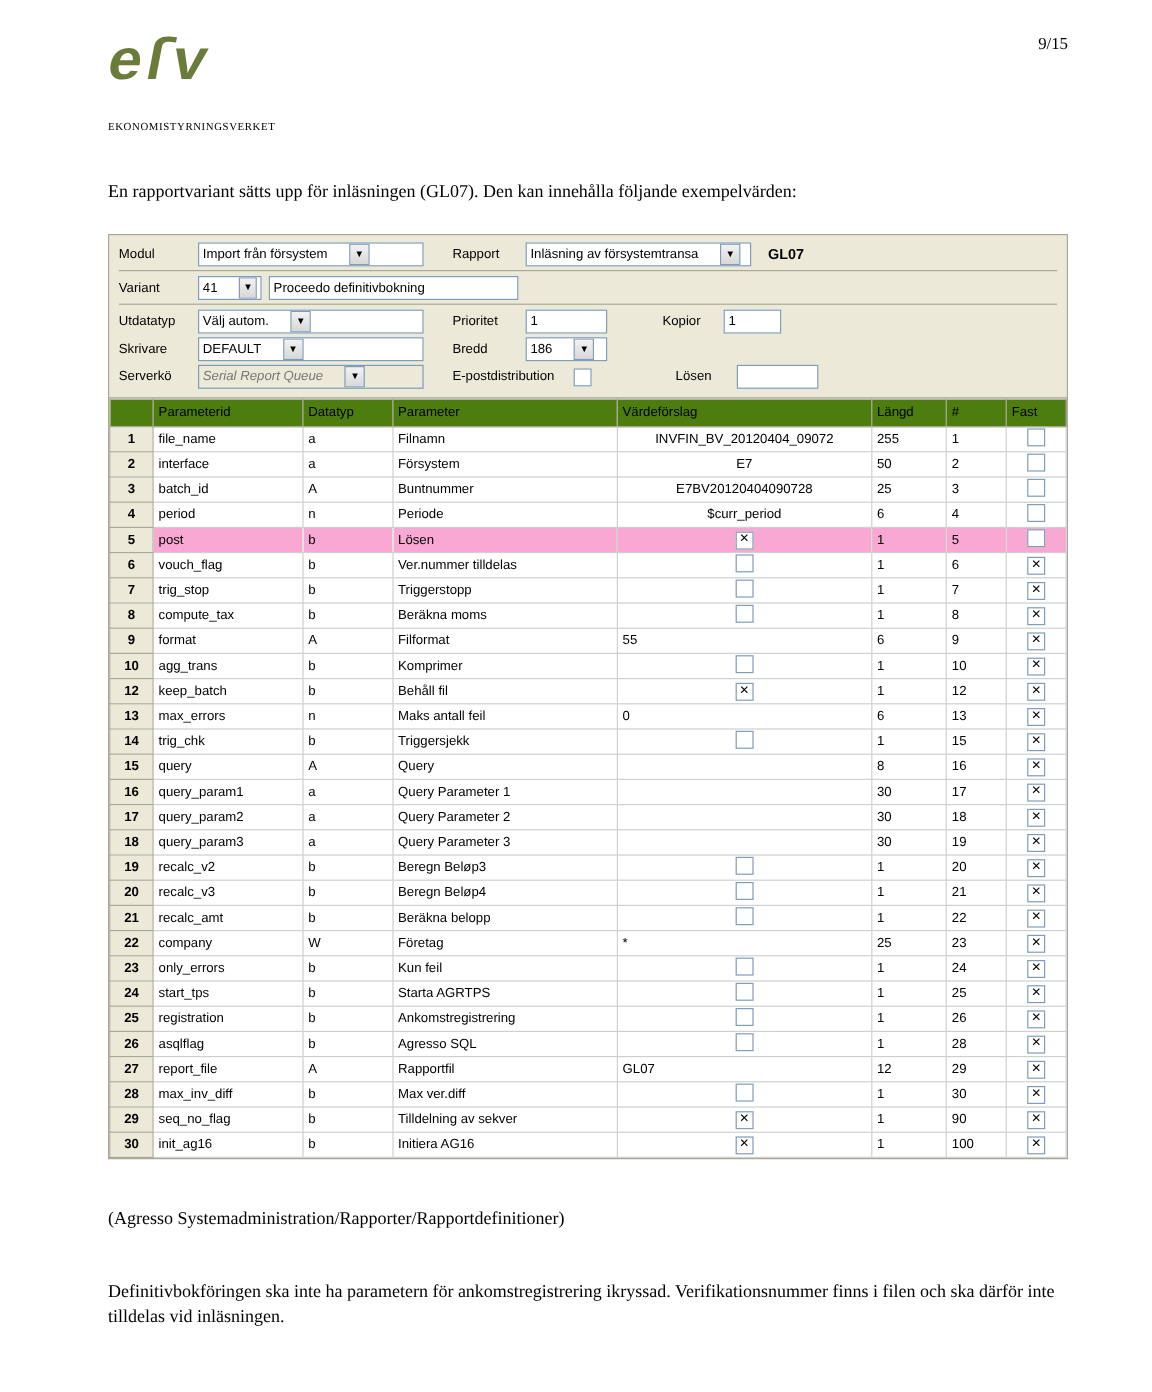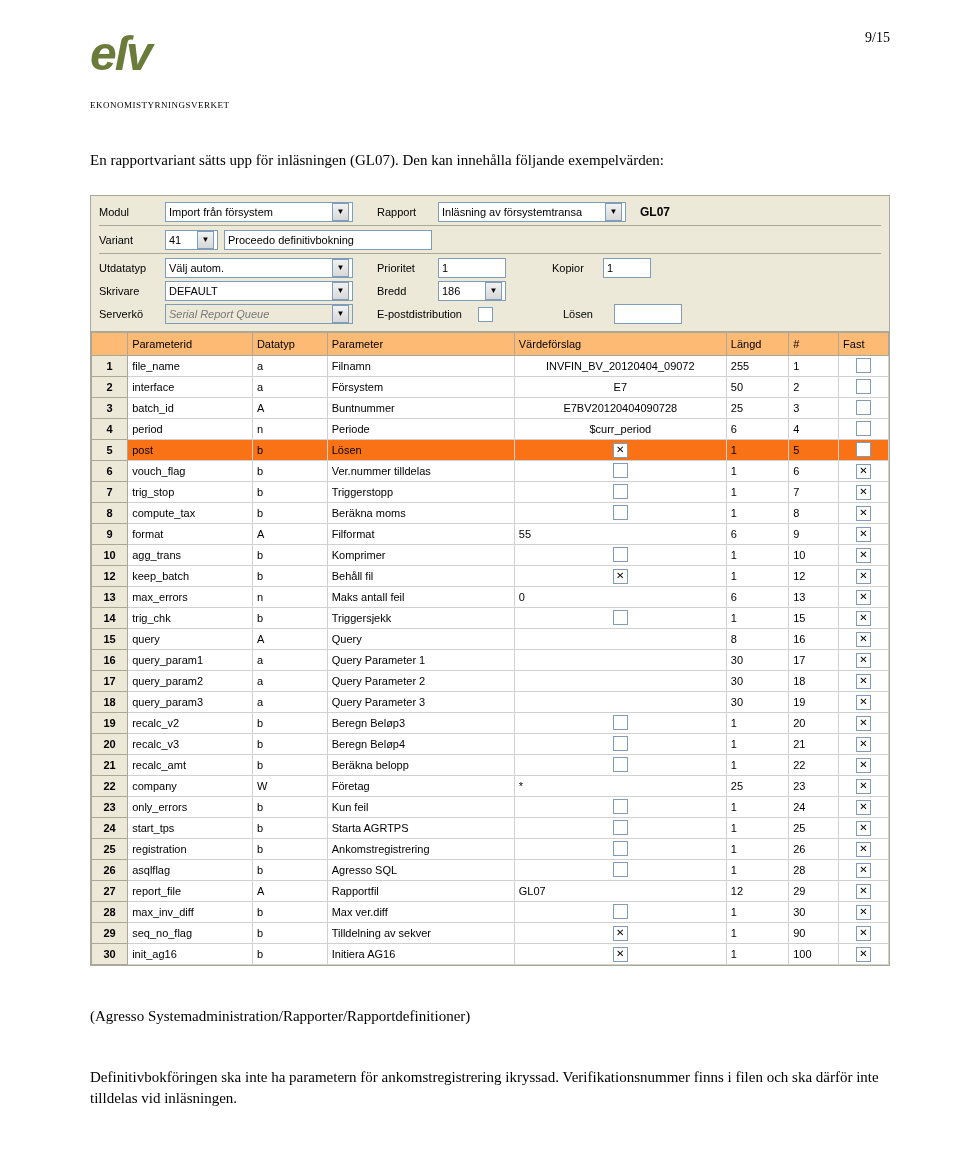--- a/index.html
+++ b/index.html
@@ -17,21 +17,21 @@
     display: flex;
     justify-content: space-between;
     align-items: flex-start;
   }
   .logo {
     display: flex;
     flex-direction: column;
     align-items: flex-start;
   }
   .logo-mark {
-    font-family: Liberation Sans, sans-serif;
+    font-family: Liberation Mono, monospace;
     font-size: 48px;
     font-style: italic;
     font-weight: bold;
     color: #6b7b3a;
     line-height: 1;
     letter-spacing: -2px;
   }
   .logo-sub {
     font-size: 9px;
     letter-spacing: 0.5px;
@@ -80,21 +80,21 @@
     overflow: hidden;
   }
   .inp.readonly {
     background: #ece9d8;
     font-style: italic;
   }
   .dd {
     position: relative;
     display: inline-flex;
     align-items: center;
-    justify-content: space-between;
+    gap: 16px;
   }
   .dd-btn {
     width: 15px;
     height: 16px;
     background: linear-gradient(#f2f2f2,#d8d8d8);
     border: 1px solid #7f9db9;
     display: flex;
     align-items: center;
     justify-content: center;
     font-size: 8px;
@@ -120,21 +120,21 @@
     border-top: 1px solid #aca899;
     background: #fff;
   }
   .grid table {
     border-collapse: collapse;
     width: 100%;
     font-size: 11px;
     background: #fff;
   }
   .grid th {
-    background: #fdba74;
+    background: #4d7c0f;
     border: 1px solid #aca899;
     padding: 2px 4px;
     text-align: left;
     font-weight: normal;
     height: 18px;
   }
   .grid td {
     border-right: 1px solid #d0d0d0;
     border-bottom: 1px solid #d0d0d0;
     padding: 1px 4px;
@@ -144,21 +144,21 @@
     text-overflow: clip;
   }
   .grid td:first-child, .grid tr.sel td:first-child {
     background: #ece9d8;
     border: 1px solid #aca899;
     text-align: center;
     font-weight: bold;
     width: 20px;
   }
   .grid tr.sel td {
-    background: #f97316;
+    background: #f9a8d4;
   }
   .grid .chkcell {
     text-align: center;
     font-size: 11px;
   }
   .sep {
     height: 1px;
     background: #aca899;
     margin: 2px 0 4px 0;
   }

